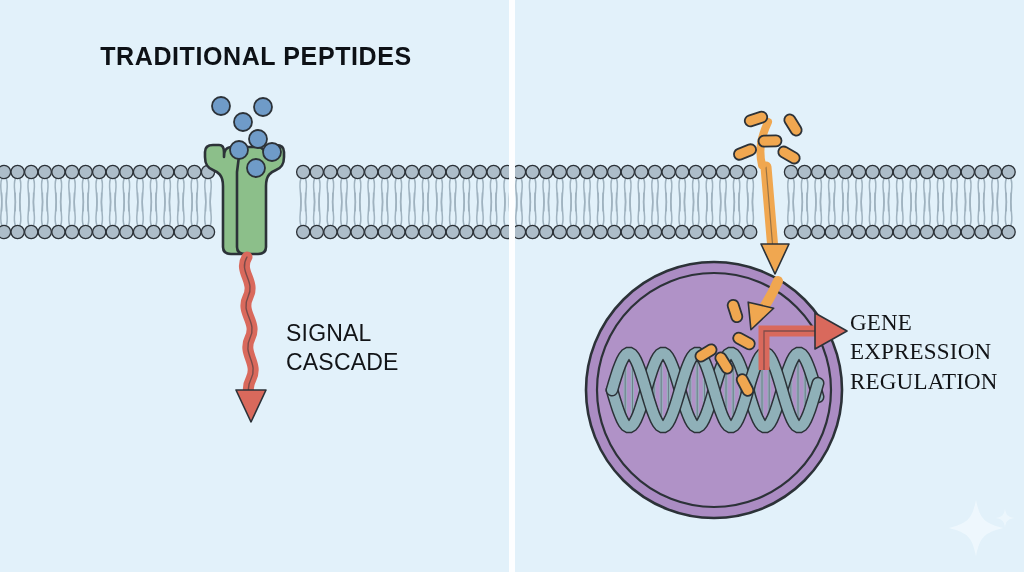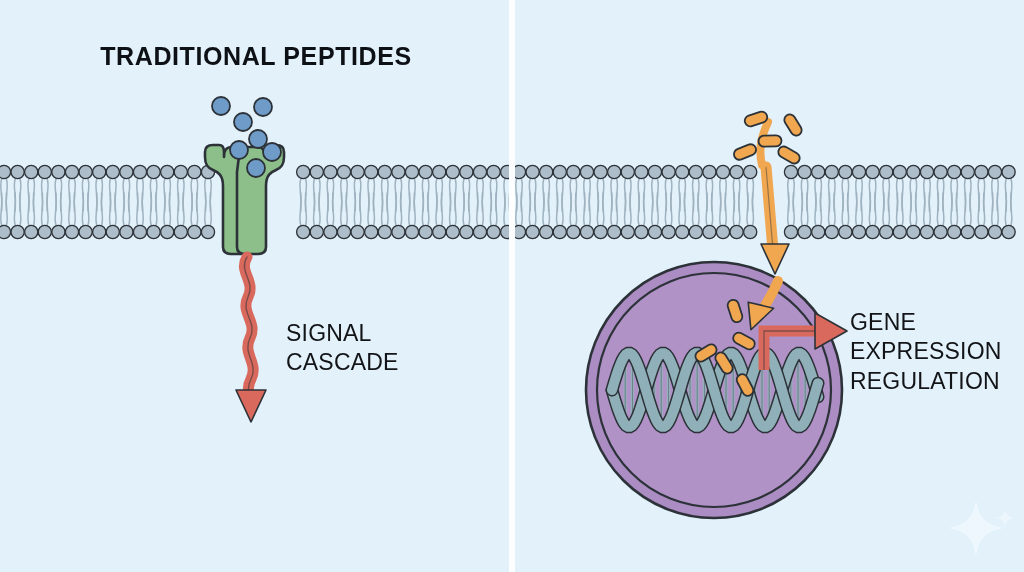--- a/index.html
+++ b/index.html
@@ -26,21 +26,21 @@
   .anno{
     position:absolute;
     font-size:23px;
     font-weight:500;
     color:#121417;
     line-height:1.28;
     letter-spacing:.2px;
     white-space:pre;
   }
   #anno-signal{left:286px;top:303px;margin-top:16px;}
-  #anno-gene{left:850px;top:308px;}
+  #anno-gene{left:850px;top:308px;font-family:Liberation Serif, serif;}
   .divider{
     position:absolute;top:0;left:509px;width:6px;height:572px;
     background:#fdfeff;
   }
 </style>
 </head>
 <body>
 
 <div id="stage">
 

